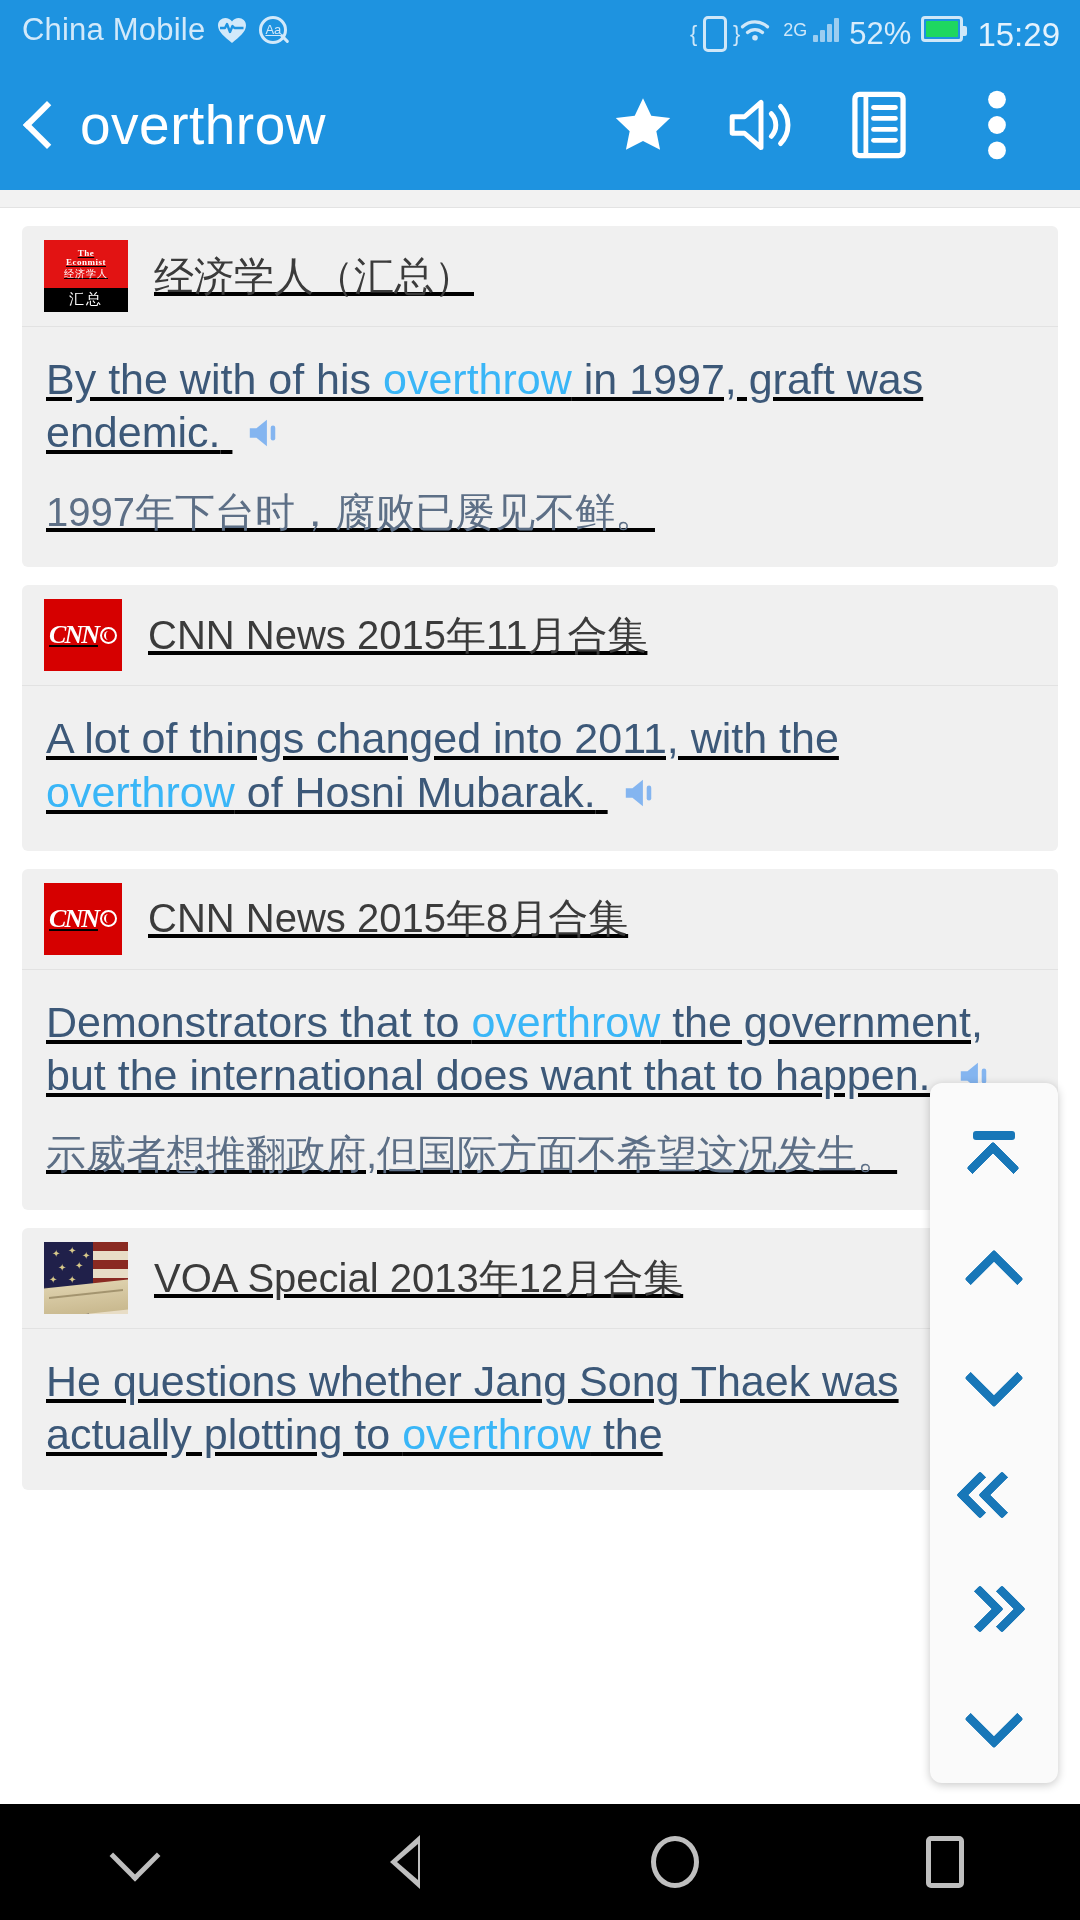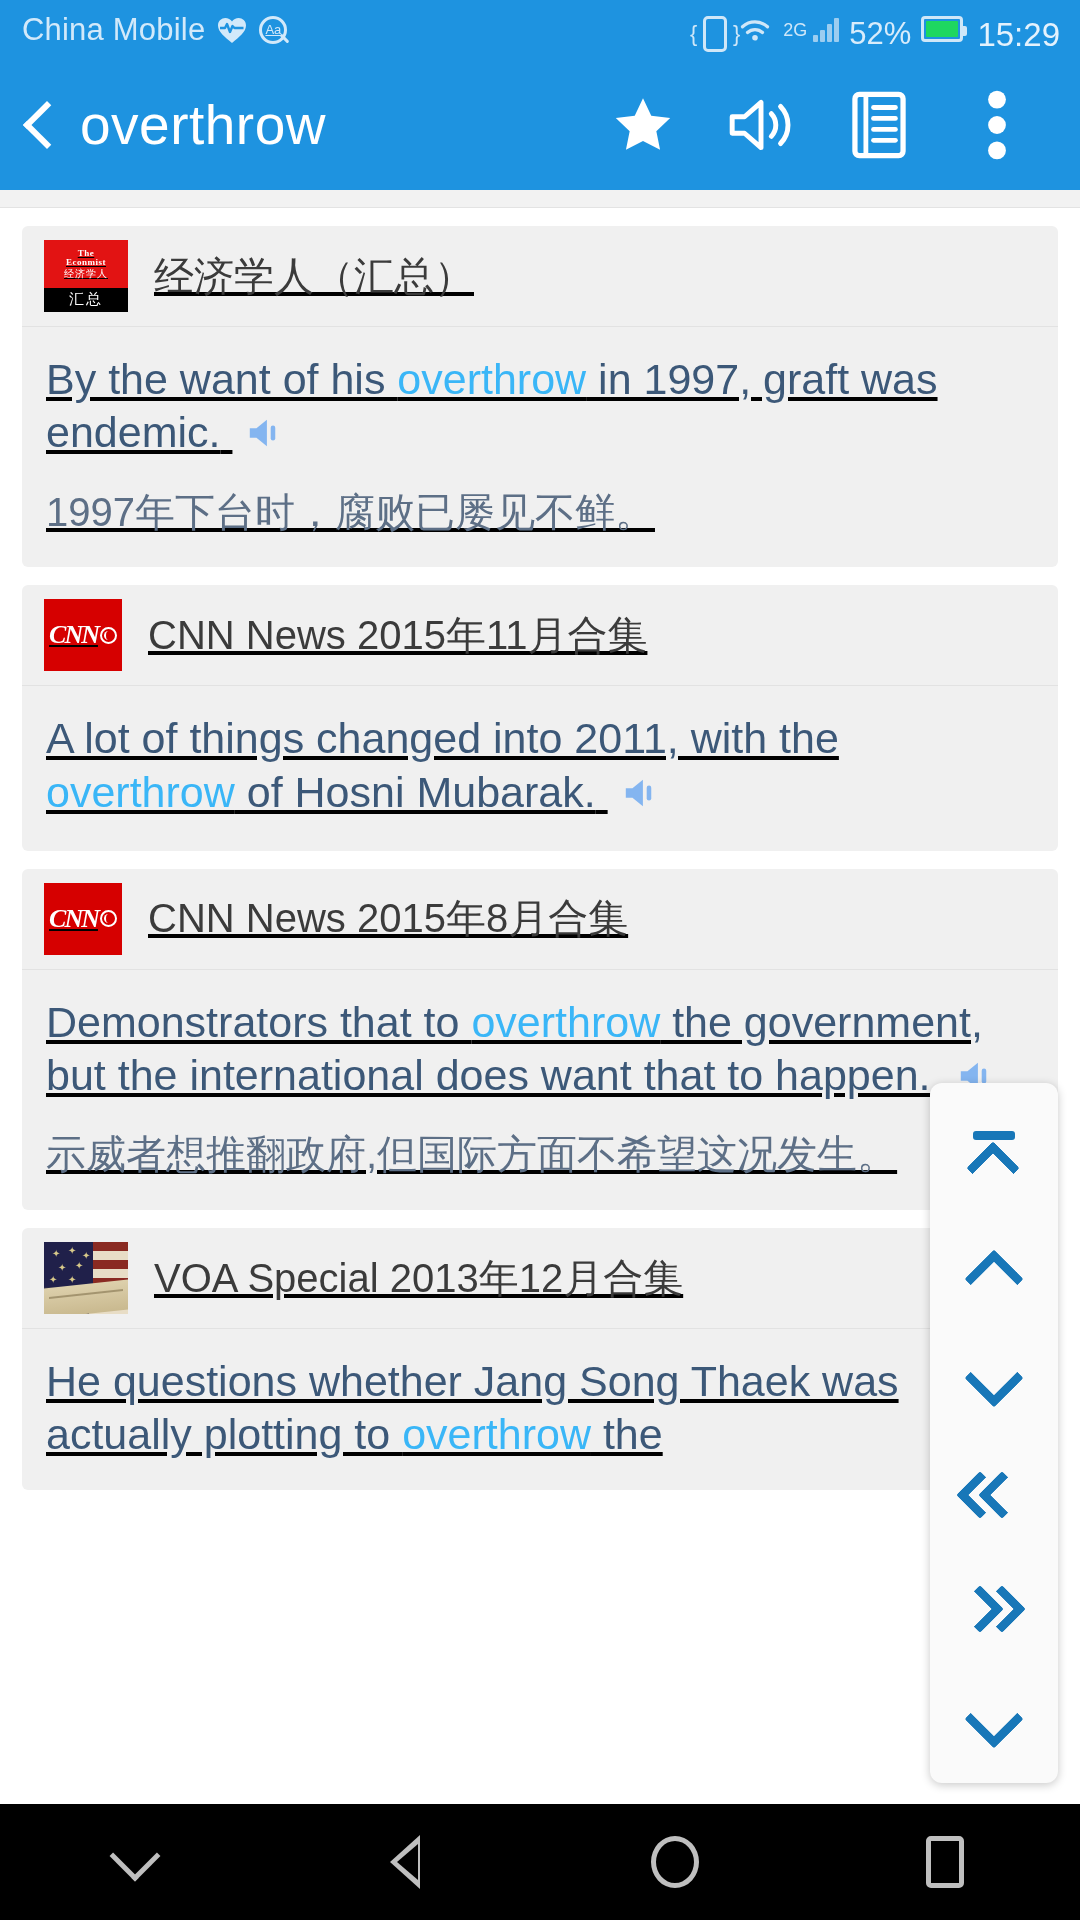--- a/index.html
+++ b/index.html
@@ -220,21 +220,21 @@
             <b>The</b>
             <b>Econmist</b>
             <i>经济学人</i>
           </div>
           <div class="blk">汇总</div>
         </div>
         <div class="src-name">经济学人（汇总）</div>
       </div>
       <div class="card-body">
         <div class="sent-en">
-          <span>By the want of his </span><span class="hl">overthrow</span><span> in 1997, graft was endemic.</span>
+          <span>By the with of his </span><span class="hl">overthrow</span><span> in 1997, graft was endemic.</span>
           <span class="spk">
             <svg width="38" height="36" viewBox="0 0 20 18">
                 <path d="M2 6.5h3.5L11 2v14L5.5 11.5H2z" fill="#84b5f0"></path>
                 <rect x="13" y="5" width="2.4" height="8" rx="1.2" fill="#84b5f0"></rect>
               </svg>
           </span>
         </div>
         <div class="sent-cn">1997年下台时，腐败已屡见不鲜。</div>
       </div>
     </div>

